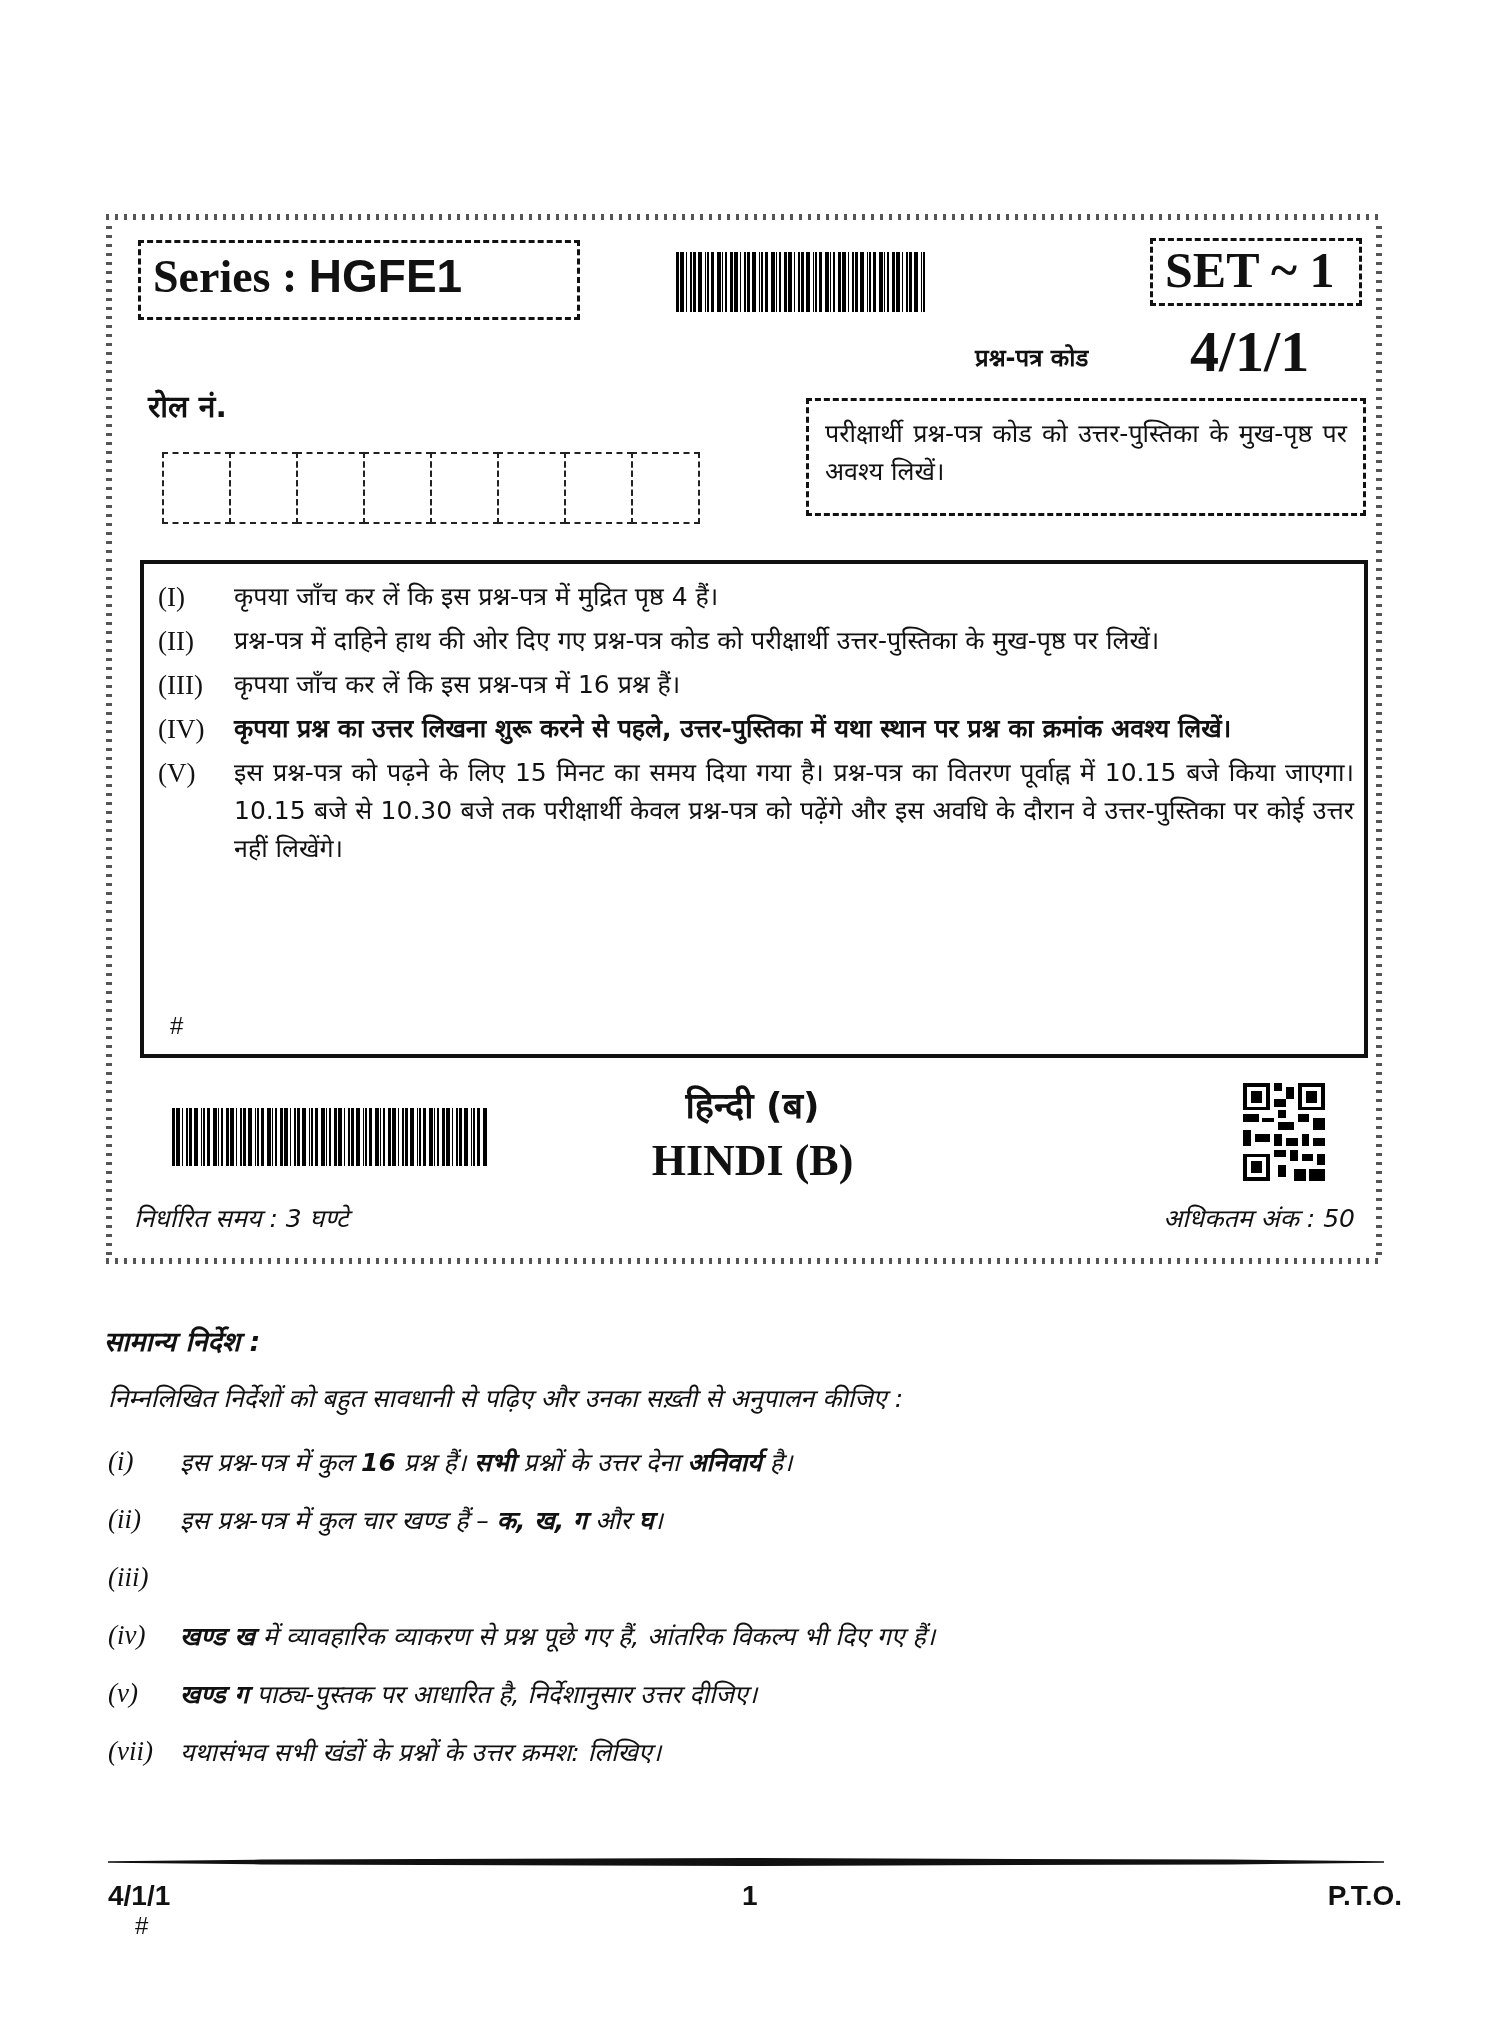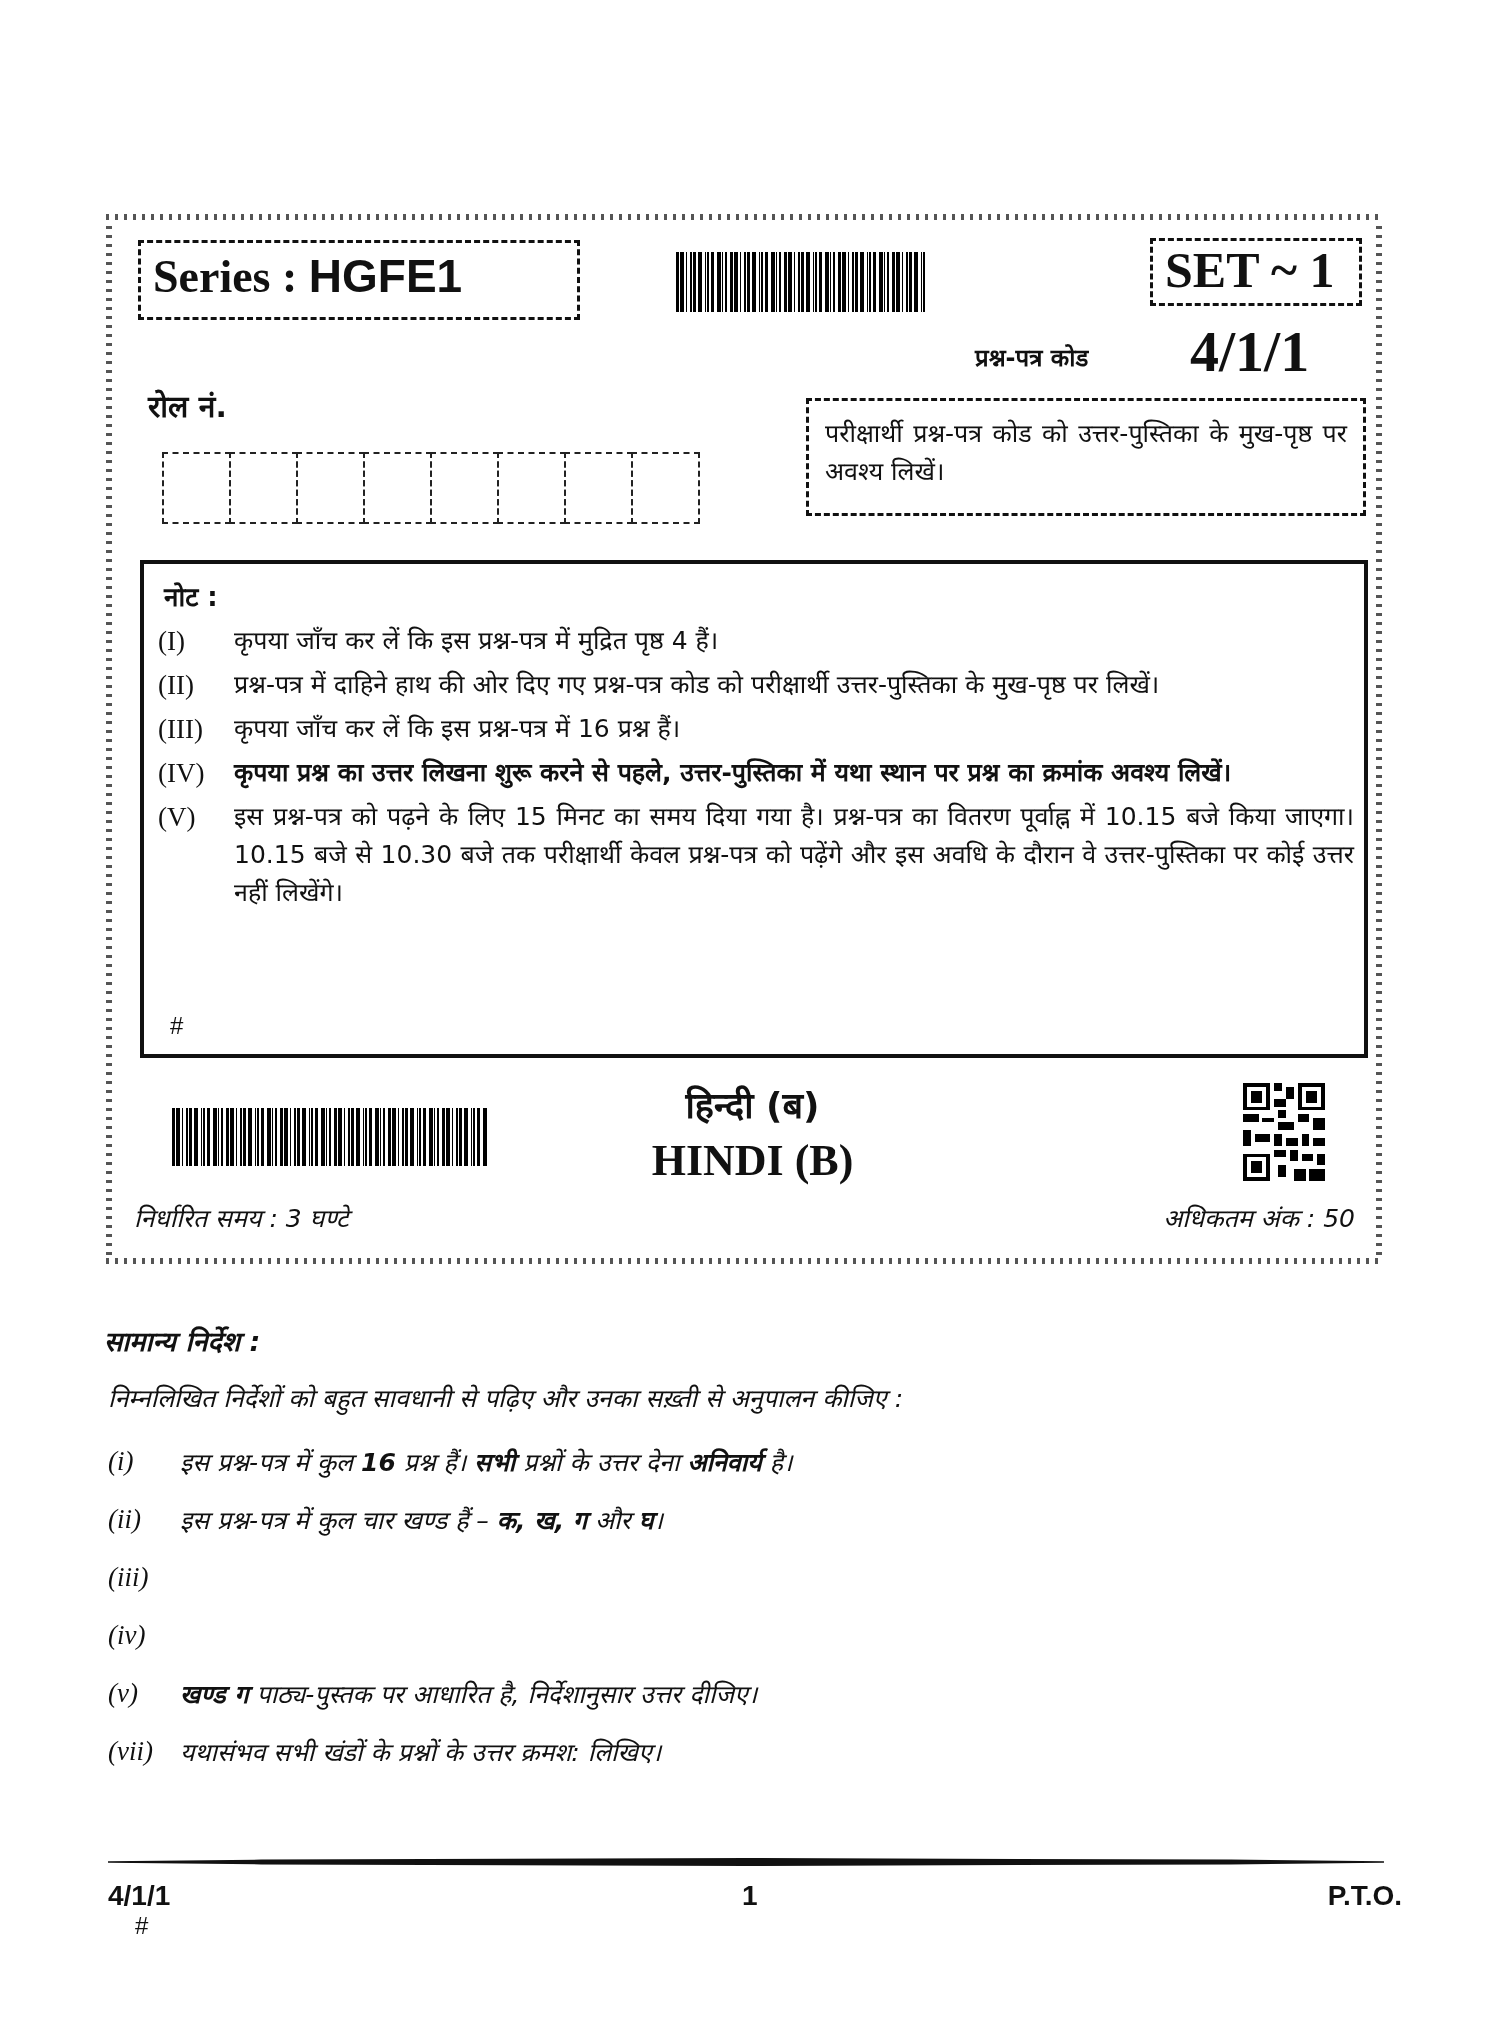--- a/index.html
+++ b/index.html
@@ -171,21 +171,20 @@
     <div class="roll-cell"></div>
     <div class="roll-cell"></div>
     <div class="roll-cell"></div>
   </div>
 
 <div class="abs dashbox code-note">
   <p>परीक्षार्थी प्रश्न-पत्र कोड को उत्तर-पुस्तिका के मुख-पृष्ठ पर अवश्य लिखें।</p>
 </div>
 
 <div class="abs note-box">
-  <div class="note-title">नोट :</div>
   <div id="note-items">
       <div class="note-item">
         <div class="note-num">(I)</div>
         <div class="note-text">कृपया जाँच कर लें कि इस प्रश्न-पत्र में मुद्रित पृष्ठ 4 हैं।</div>
       </div>
       <div class="note-item">
         <div class="note-num">(II)</div>
         <div class="note-text">प्रश्न-पत्र में दाहिने हाथ की ओर दिए गए प्रश्न-पत्र कोड को परीक्षार्थी उत्तर-पुस्तिका के मुख-पृष्ठ पर लिखें।</div>
       </div>
       <div class="note-item">
@@ -326,20 +325,21 @@
     </div>
     <div class="gi-item">
       <div class="gi-num">(ii)</div>
       <div class="gi-text"><span>इस प्रश्न-पत्र में कुल चार खण्ड हैं – </span><b>क, ख, ग</b><span> और </span><b>घ</b><span>।</span></div>
     </div>
     <div class="gi-item">
       <div class="gi-num">(iii)</div>
     </div>
     <div class="gi-item">
       <div class="gi-num">(iv)</div>
+      <div class="gi-text"><b>खण्ड ख</b><span> में व्यावहारिक व्याकरण से प्रश्न पूछे गए हैं, आंतरिक विकल्प भी दिए गए हैं।</span></div>
     </div>
     <div class="gi-item">
       <div class="gi-num">(v)</div>
       <div class="gi-text"><b>खण्ड ग</b><span> पाठ्य-पुस्तक पर आधारित है, निर्देशानुसार उत्तर दीजिए।</span></div>
     </div>
     <div class="gi-item">
       <div class="gi-num">(vii)</div>
       <div class="gi-text"><span>यथासंभव सभी खंडों के प्रश्नों के उत्तर क्रमश: लिखिए।</span></div>
     </div>
   </div>

